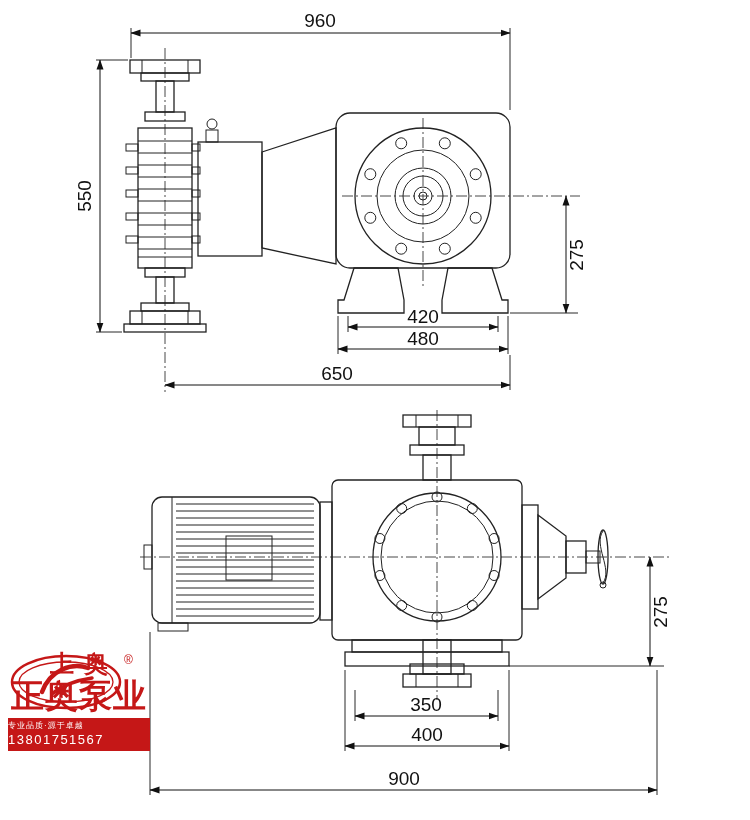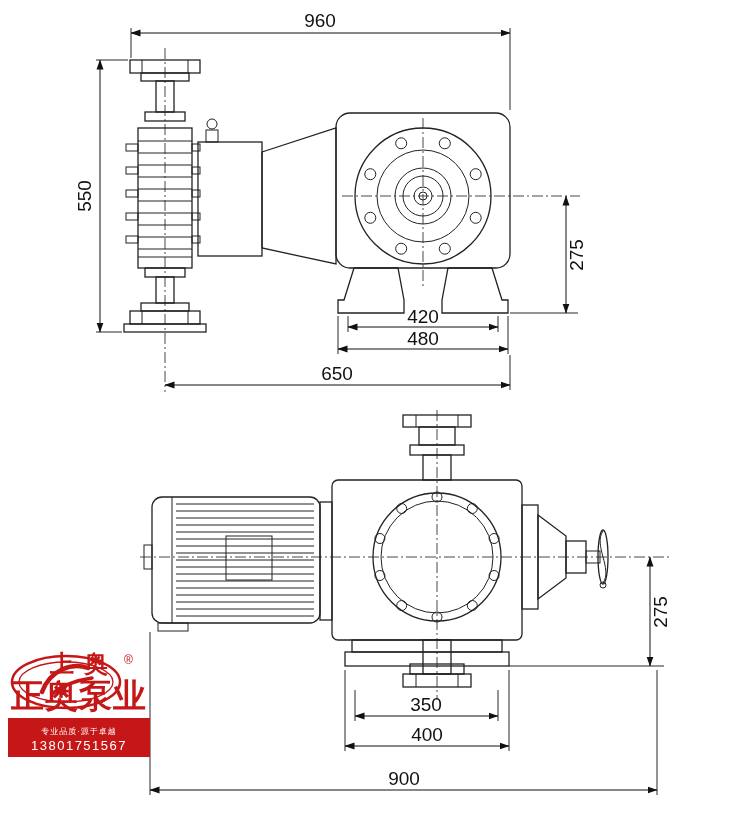--- a/index.html
+++ b/index.html
@@ -12,22 +12,22 @@
   .cl{stroke:#333;stroke-width:0.9;fill:none;stroke-dasharray:11 3 2 3;}
   .dimln{stroke:#111;stroke-width:1;fill:none;}
   .ext{stroke:#111;stroke-width:0.9;fill:none;}
   .logo{position:absolute;left:8px;top:650px;width:142px;display:flex;flex-direction:column;
         align-items:center;}
   .logo-mark{width:126px;height:62px;}
   .logo-brand-small{color:#c51717;font-size:24px;font-weight:bold;letter-spacing:10px;
         text-indent:10px;line-height:1.1;margin-top:1px;}
   .logo-brand-large{color:#c51717;font-size:33px;font-weight:bold;letter-spacing:1px;
         line-height:1.15;white-space:nowrap;}
-  .logo-banner{background:#c51717;color:#fff;width:100%;text-align:center;
-        padding:9px 0 4px;margin-top:3px;}
+  .logo-banner{background:#c51717;color:#fff;width:100%;
+        padding:3px 0 4px;margin-top:3px;}
   .logo-tagline{font-size:8px;letter-spacing:1px;line-height:1.3;}
   .logo-phone{font-size:13px;font-weight:normal;letter-spacing:1.5px;line-height:1.2;}
 </style>
 </head>
 <body>
 
 <div class="canvas">
 
 <svg width="750" height="820" viewBox="0 0 750 820">
   <defs>

